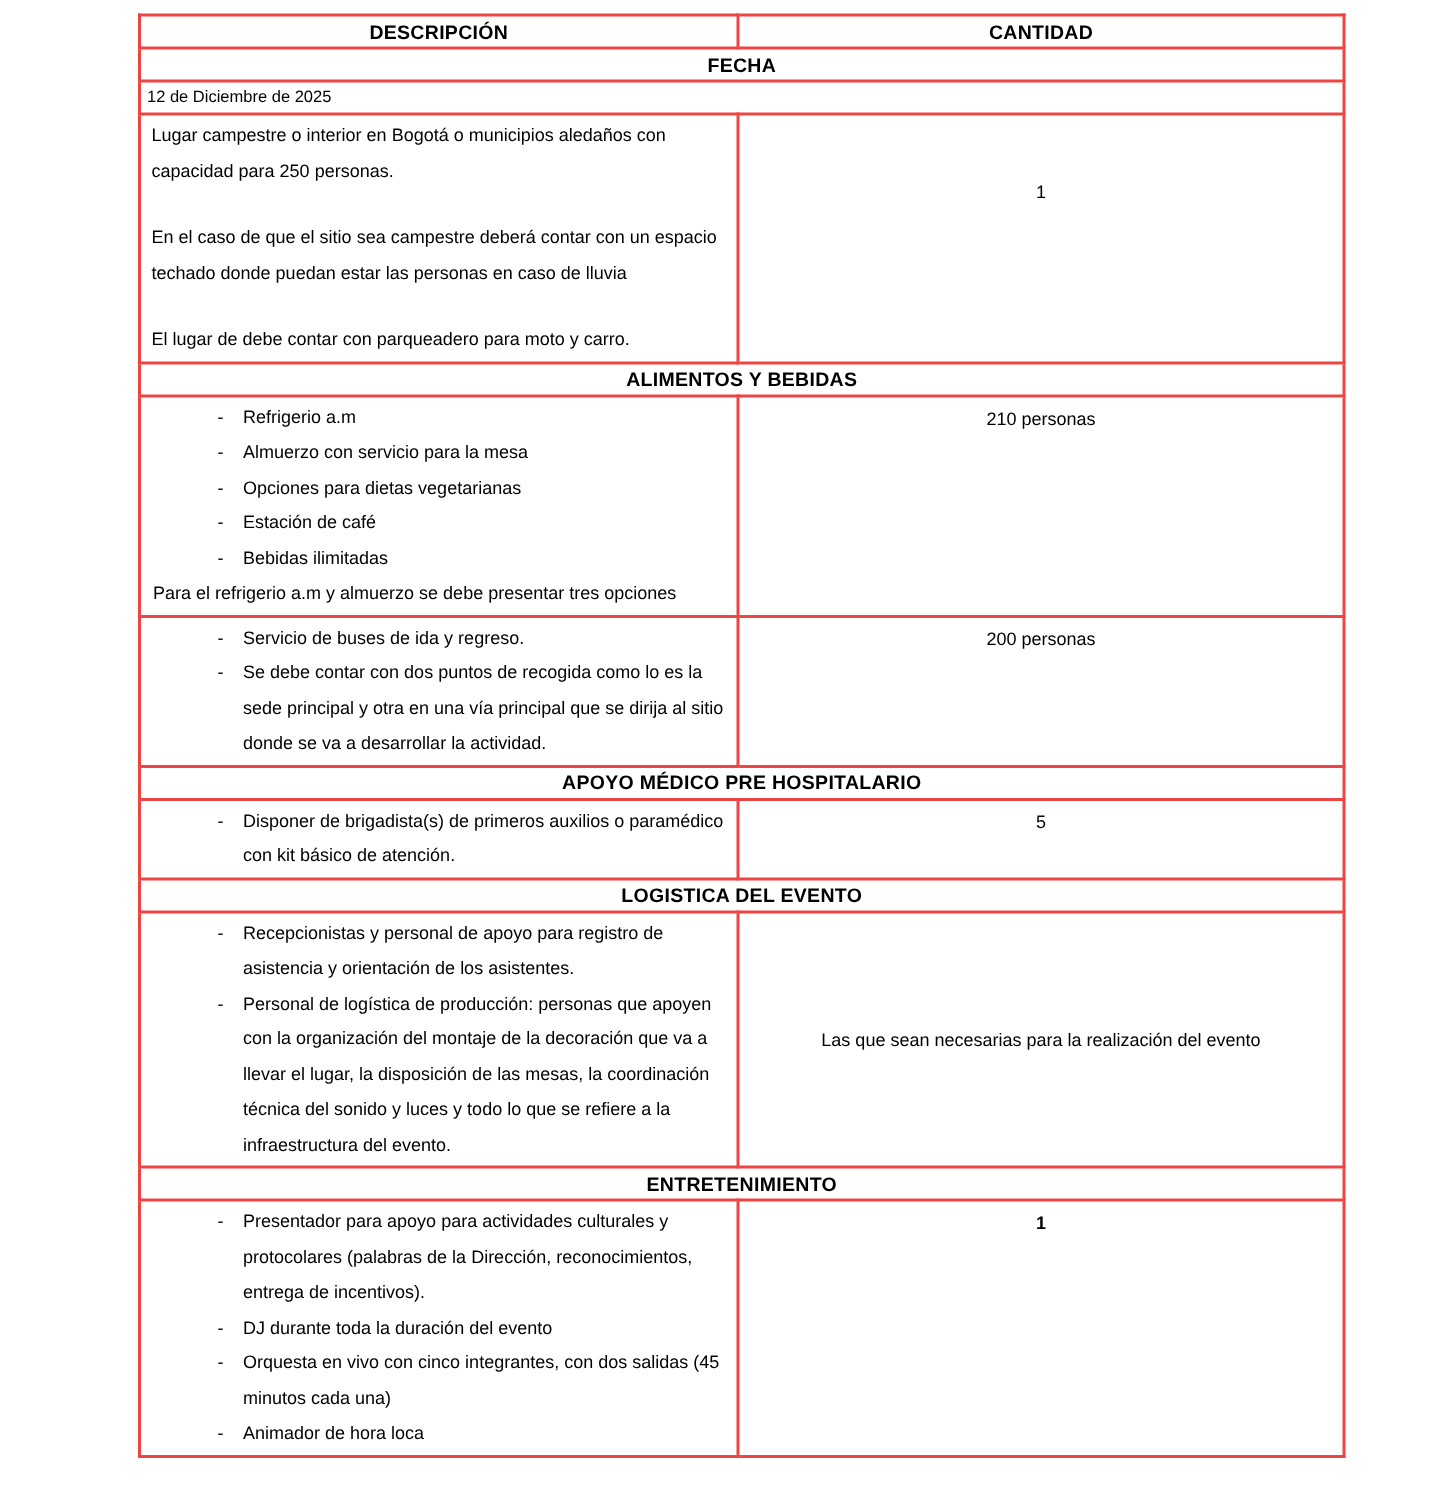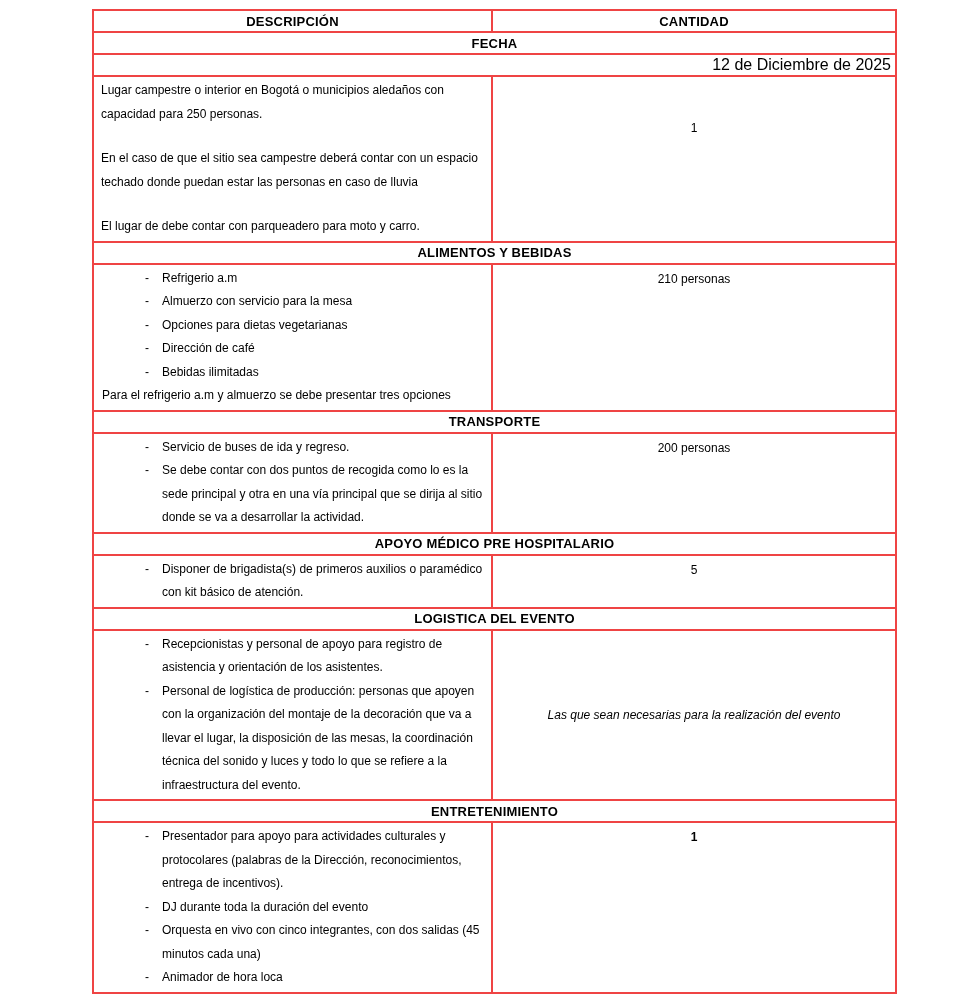--- a/index.html
+++ b/index.html
@@ -32,22 +32,22 @@
   .col-hdr, .sec-hdr {
     font-weight: bold;
     font-size: 13px;
     text-align: center;
     vertical-align: middle;
     height: 22px;
     padding: 1px 4px;
     letter-spacing: 0.2px;
   }
   .date-cell {
-    font-size: 16px;
-    text-align: right;
+    font-size: 11px;
+    text-align: left;
     vertical-align: middle;
     height: 22px;
     padding: 1px 4px;
   }
   
   .desc {
     font-size: 12px;
     line-height: 23.5px;
     padding: 2px 5px 2px 7px;
   }
@@ -58,21 +58,21 @@
     padding: 3px 8px 2px;
   }
   .r-lugar  td { height: 164px; }
   .r-alim   td { height: 138px; }
   .r-trans  td { height: 93px;  }
   .r-apoyo  td { height: 44px;  }
   .r-log    td { height: 162px; }
   .r-ent    td { height: 161px; }
 
   .lugar-qty { padding-top: 40px; }
-  .log-qty   { vertical-align: middle; font-style: italic; }
+  .log-qty   { vertical-align: middle; }
   .ent-qty   { font-weight: bold; }
 
   .para { margin: 0 0 21px 0; }
   .para:last-child { margin-bottom: 0; }
 
   .bullet {
     position: relative;
     padding-left: 61px;
     margin: 0;
   }
@@ -115,30 +115,27 @@
   </tr>
 
   <tr>
     <td colspan="2" class="sec-hdr">ALIMENTOS Y BEBIDAS</td>
   </tr>
   <tr class="r-alim">
     <td class="desc">
       <div class="bullet"><span class="dash-marker"></span><span>Refrigerio a.m</span></div>
       <div class="bullet"><span class="dash-marker"></span><span>Almuerzo con servicio para la mesa</span></div>
       <div class="bullet"><span class="dash-marker"></span><span>Opciones para dietas vegetarianas</span></div>
-      <div class="bullet"><span class="dash-marker"></span><span>Dirección de café</span></div>
+      <div class="bullet"><span class="dash-marker"></span><span>Estación de café</span></div>
       <div class="bullet"><span class="dash-marker"></span><span>Bebidas ilimitadas</span></div>
       <p class="note">Para el refrigerio a.m y almuerzo se debe presentar tres opciones</p>
     </td>
     <td class="qty">210 personas</td>
   </tr>
 
-  <tr>
-    <td colspan="2" class="sec-hdr">TRANSPORTE</td>
-  </tr>
   <tr class="r-trans">
     <td class="desc">
       <div class="bullet"><span class="dash-marker"></span><span>Servicio de buses de ida y regreso.</span></div>
       <div class="bullet"><span class="dash-marker"></span><span>Se debe contar con dos puntos de recogida como lo es la sede principal y otra en una vía principal que se dirija al sitio donde se va a desarrollar la actividad.</span></div>
     </td>
     <td class="qty">200 personas</td>
   </tr>
 
   <tr>
     <td colspan="2" class="sec-hdr">APOYO MÉDICO PRE HOSPITALARIO</td>

